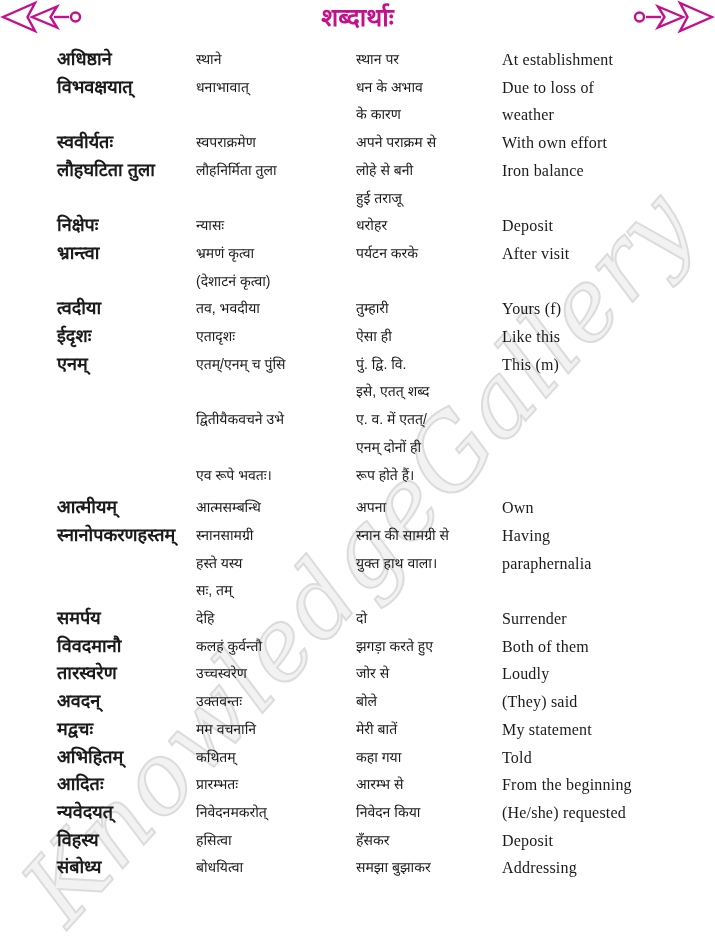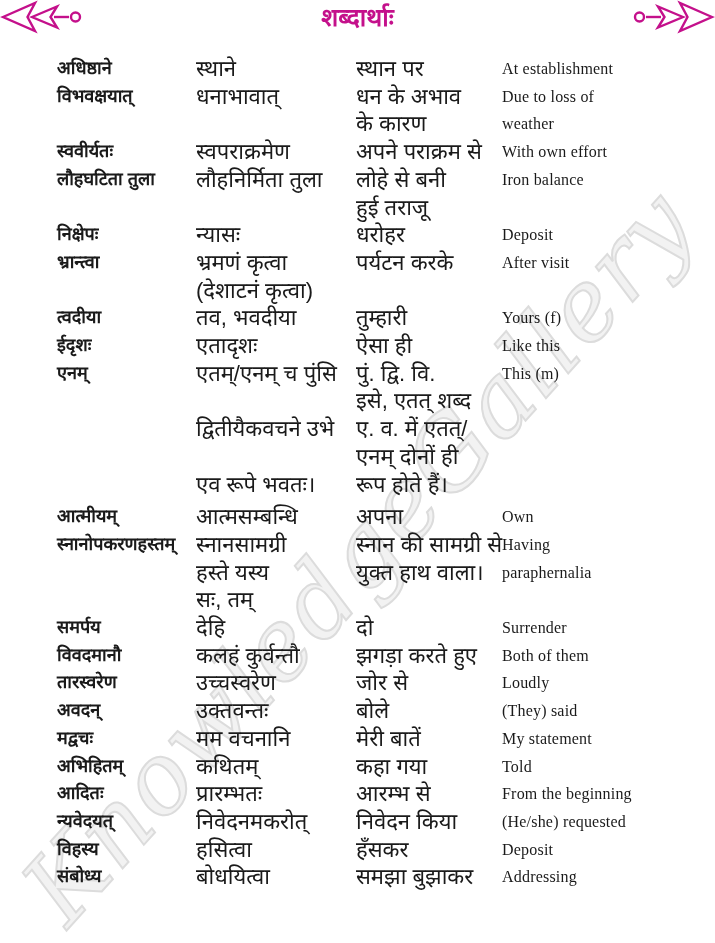--- a/index.html
+++ b/index.html
@@ -52,41 +52,41 @@
   .ornament.flip { transform: scaleX(-1); }
   .ornament svg path, .ornament svg circle, .ornament svg line {
     stroke: var(--accent, #c4108b);
     fill: none;
     stroke-width: 2.4;
   }
   
   #vocab-table {
     position: relative;
     z-index: 1;
-    margin-top: 21px;
+    margin-top: 12px;
     padding-left: 57px;
     padding-right: 26px;
   }
   .vrow {
     display: grid;
     grid-template-columns: 139px 160px 146px 1fr;
   }
   .vrow.gap-top { margin-top: 5px; }
   .line {
     line-height: 27.7px;
     min-height: 27.7px;
     white-space: nowrap;
   }
   .c1 .line {
     font-weight: 700;
     font-size: 18px;
   }
   .c2 .line, .c3 .line {
     font-weight: 400;
-    font-size: 22px;
+    font-size: 14px;
   }
   .c4 .line {
     font-family: "Liberation Serif", serif;
     font-size: 16px;
     letter-spacing: 0.2px;
   }
 </style>
 </head>
 <body>
 

